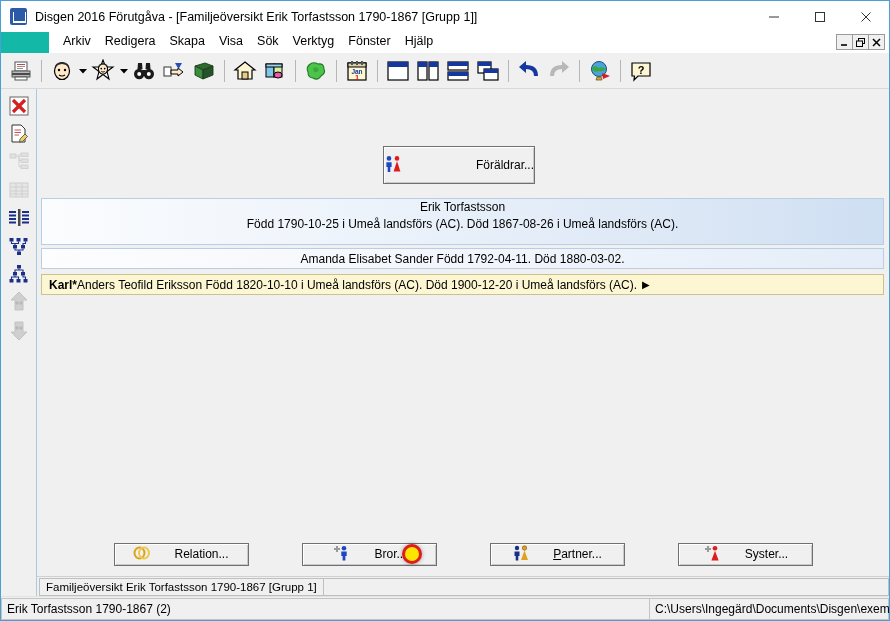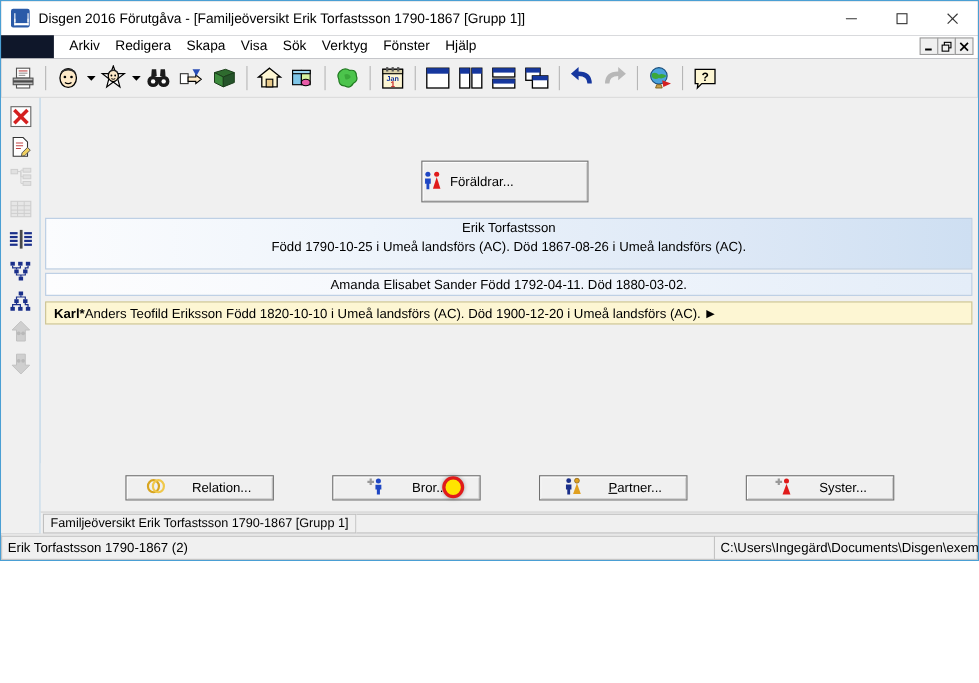--- a/index.html
+++ b/index.html
@@ -5,23 +5,23 @@
   * { box-sizing: border-box; }
   html, body {
     margin: 0; padding: 0;
     width: 890px; height: 621px;
     overflow: hidden;
     font-family: "Liberation Sans", sans-serif;
     font-size: 12px;
     background: #ffffff;
   }
   #app {
-    width: 890px; height: 510px;
+    width: 890px; height: 621px;
     position: relative;
-    background: #0f172a;
+    background: #14b8a6;
     border: 1px solid #4a9fd4;
     display: flex;
     flex-direction: column;
   }
 
   
   .titlebar {
     height: 31px;
     background: #ffffff;
     display: flex;
@@ -193,21 +193,21 @@
 
   .parents-btn {
     position: absolute;
     left: 346px; top: 57px;
     width: 152px; height: 38px;
     background: #f0f0f0;
     border: 1px solid #707070;
     box-shadow: inset 1px 1px 0 #ffffff, inset -1px -1px 0 #c8c8c8;
     display: flex;
     align-items: center;
-    justify-content: flex-start;
+    justify-content: space-between;
     gap: 7px;
     font-size: 12px;
     cursor: default;
   }
 
   .person-card {
     position: absolute;
     left: 4px; top: 109px;
     width: 843px; height: 47px;
     background: linear-gradient(to right, #fbfcfe 0%, #eef4fb 35%, #dde8f6 75%, #cedff2 100%);

